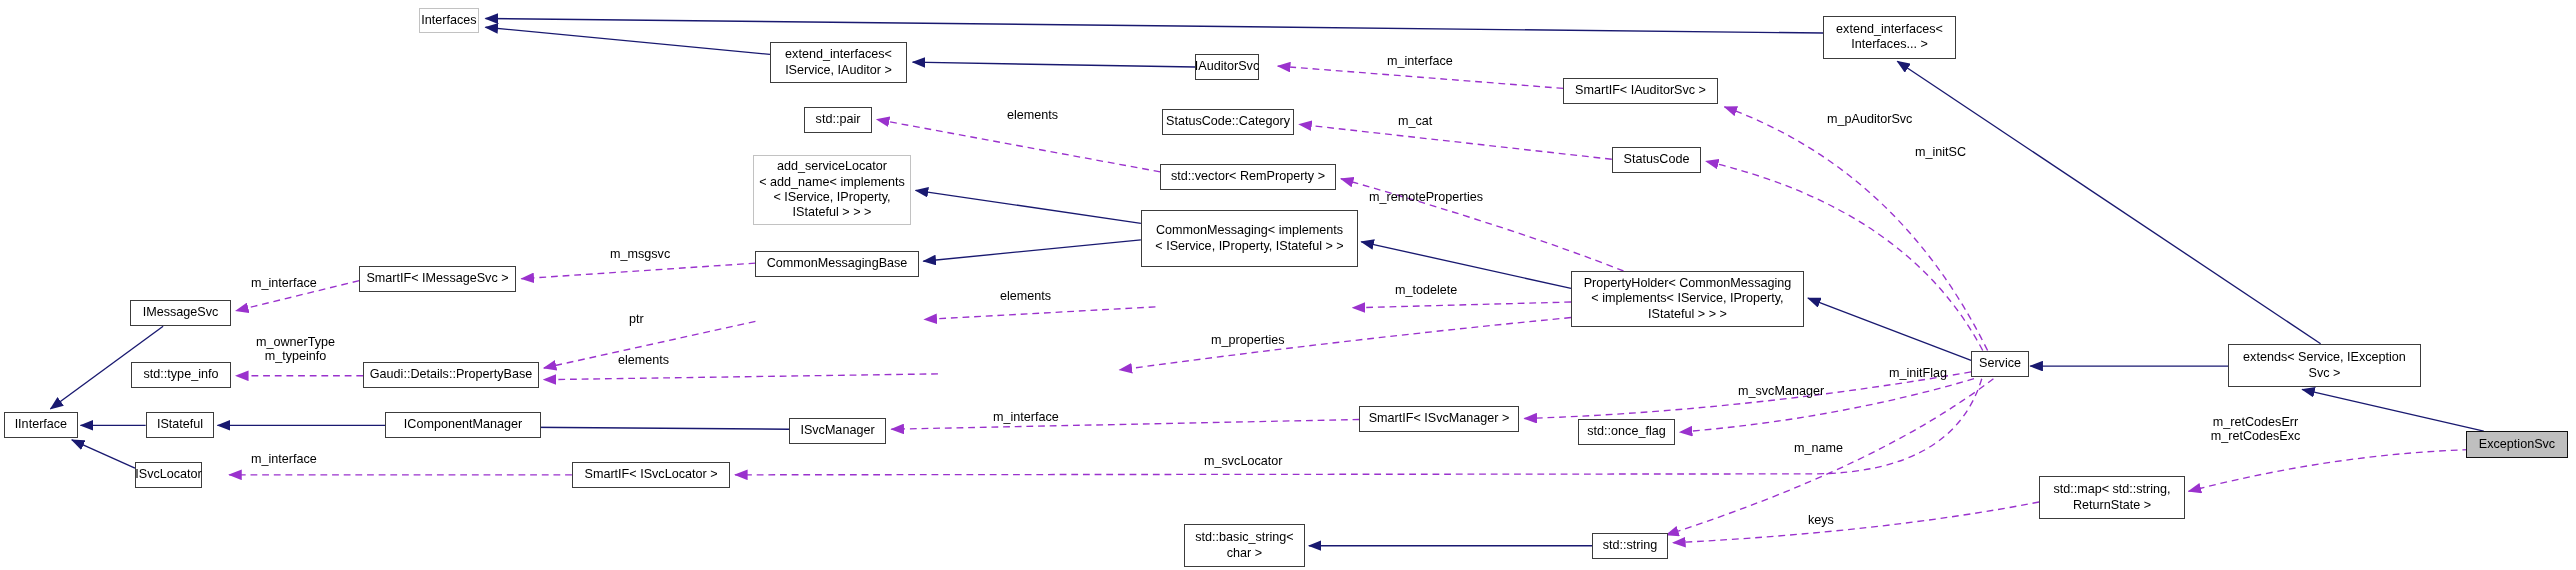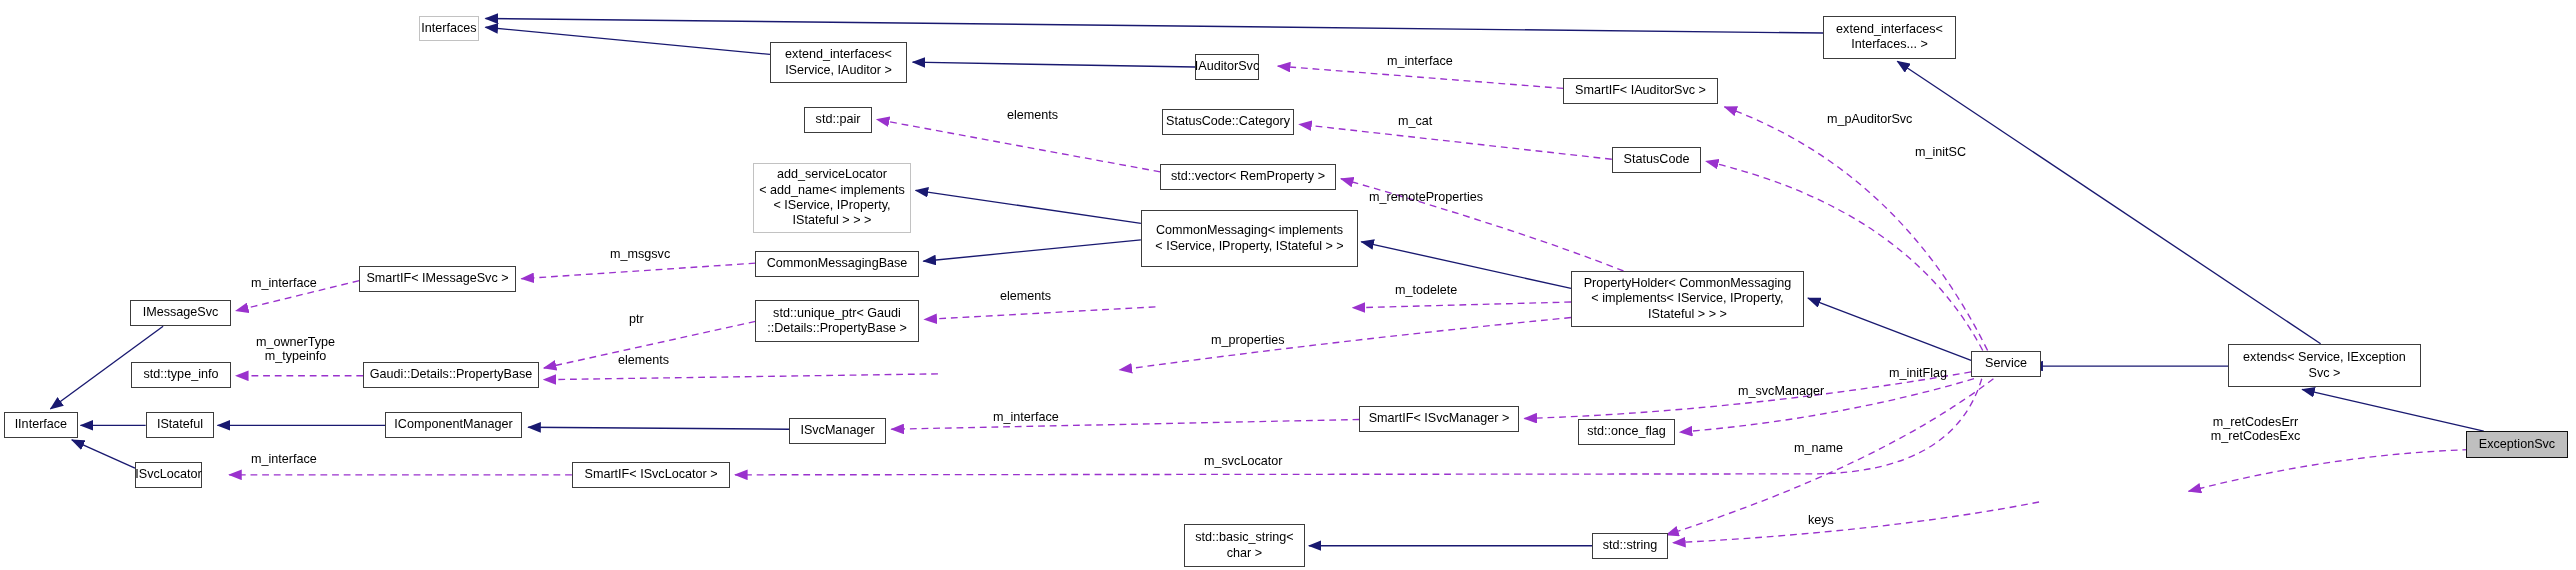--- a/index.html
+++ b/index.html
@@ -2,21 +2,21 @@
 <html><head>
 <meta charset="utf-8">
 <style>
   html,body{margin:0;padding:0;background:#ffffff;}
   .diagram{position:relative;width:2576px;height:571px;background:#ffffff;overflow:hidden;
            font-family:"Liberation Sans", sans-serif;}
   .edges{position:absolute;left:0;top:0;pointer-events:none;}
   .node{position:absolute;box-sizing:border-box;background:#ffffff;border:1px solid #3c3c3c;
         color:#000;display:flex;align-items:center;justify-content:center;text-align:center;
         font-size:12.6px;line-height:1.22;white-space:pre-line;padding:1px 2.9px;cursor:pointer;}
-  .node.external{border-color:#c2c2c2;margin-top:8px;}
+  .node.external{border-color:#c2c2c2;}
   .node.focus{background:#bfbfbf;border:1.9px solid #111;}
   .elabel{position:absolute;font-size:12.6px;line-height:1.1;color:#000;white-space:pre-line;
           text-align:center;}
 </style>
 </head>
 <body>
 
 <div class="diagram">
 
   <svg class="edges" width="2576" height="571" viewBox="0 0 2653 588">
@@ -89,37 +89,37 @@
 &lt; add_name&lt; implements
 &lt; IService, IProperty,
 IStateful &gt; &gt; &gt;</div>
   <div class="node" style="left:1141px;top:210px;width:217px;height:57px">CommonMessaging&lt; implements
 &lt; IService, IProperty, IStateful &gt; &gt;</div>
   <div class="node" style="left:755px;top:251px;width:164px;height:26px">CommonMessagingBase</div>
   <div class="node" style="left:359px;top:266px;width:157px;height:26px">SmartIF&lt; IMessageSvc &gt;</div>
   <div class="node" style="left:130px;top:300px;width:101px;height:26px">IMessageSvc</div>
   <div class="node" style="left:131px;top:362px;width:100px;height:26px">std::type_info</div>
   <div class="node" style="left:363px;top:362px;width:176px;height:26px">Gaudi::Details::PropertyBase</div>
-  <div class="node" style="left:755px;top:300px;width:164px;height:42px">std::unique_ptr&lt; Gaudi
-::Details::PropertyBase &gt;</div>
   <div class="node" style="left:1571px;top:271px;width:233px;height:56px">PropertyHolder&lt; CommonMessaging
 &lt; implements&lt; IService, IProperty,
 IStateful &gt; &gt; &gt;</div>
   <div class="node" style="left:3.9px;top:412px;width:74px;height:26px">IInterface</div>
   <div class="node" style="left:146px;top:412px;width:68px;height:26px">IStateful</div>
-  <div class="node" style="left:385px;top:412px;width:137px;height:26px">IComponentManager</div>
+  <div class="node" style="left:385px;top:412px;width:156px;height:26px">IComponentManager</div>
   <div class="node" style="left:789px;top:418px;width:97px;height:26px">ISvcManager</div>
   <div class="node" style="left:1359px;top:406px;width:160px;height:26px">SmartIF&lt; ISvcManager &gt;</div>
   <div class="node" style="left:135px;top:462px;width:67px;height:26px">ISvcLocator</div>
   <div class="node" style="left:572px;top:462px;width:158px;height:26px">SmartIF&lt; ISvcLocator &gt;</div>
   <div class="node" style="left:1578px;top:419px;width:97px;height:26px">std::once_flag</div>
-  <div class="node" style="left:1971px;top:351px;width:70px;height:26px">Service</div>
+  <div class="node" style="left:1971px;top:351px;width:58px;height:26px">Service</div>
   <div class="node" style="left:2228px;top:344px;width:193px;height:43px">extends&lt; Service, IException
 Svc &gt;</div>
   <div class="node focus" style="left:2466px;top:431px;width:102px;height:27px">ExceptionSvc</div>
+  <div class="node" style="left:2039px;top:476px;width:146px;height:43px">std::map&lt; std::string,
+ReturnState &gt;</div>
   <div class="node" style="left:1184px;top:524px;width:121px;height:43px">std::basic_string&lt;
 char &gt;</div>
   <div class="node" style="left:1592px;top:533px;width:76px;height:26px">std::string</div>
 
   <div class="elabel" style="left:1387px;top:55px">m_interface</div>
   <div class="elabel" style="left:1827px;top:113px">m_pAuditorSvc</div>
   <div class="elabel" style="left:1007px;top:109px">elements</div>
   <div class="elabel" style="left:1398px;top:115px">m_cat</div>
   <div class="elabel" style="left:1369px;top:191px">m_remoteProperties</div>
   <div class="elabel" style="left:1915px;top:146px">m_initSC</div>

